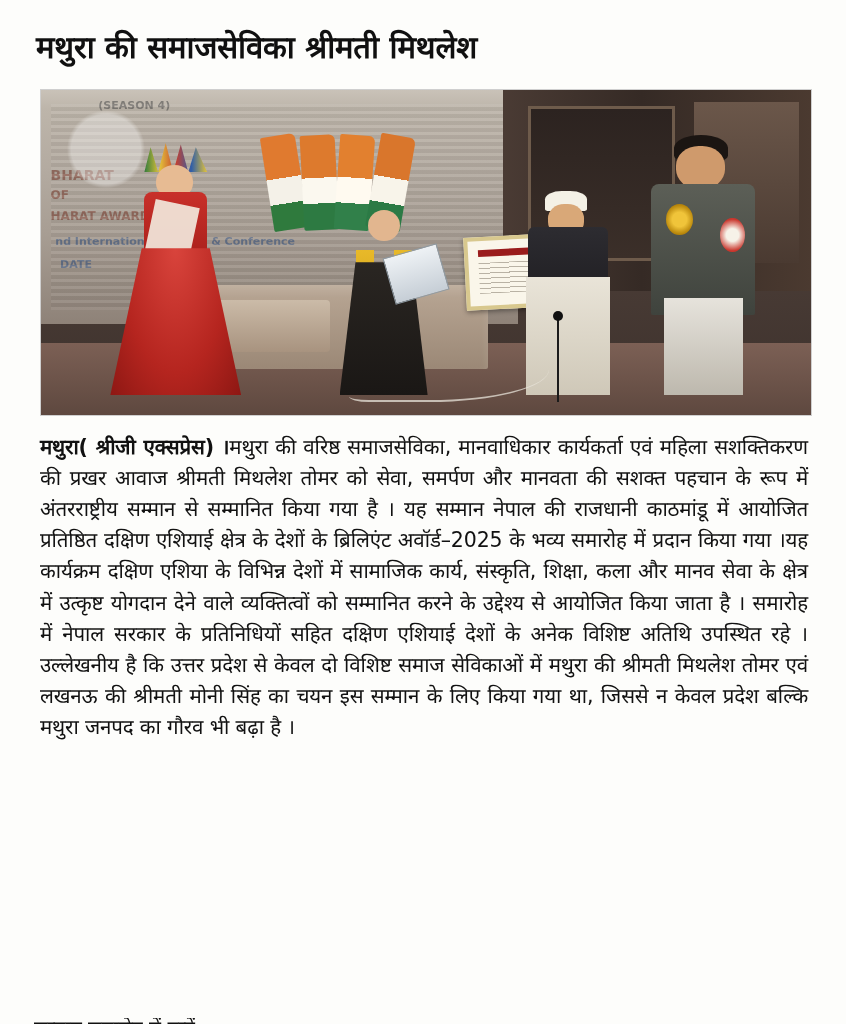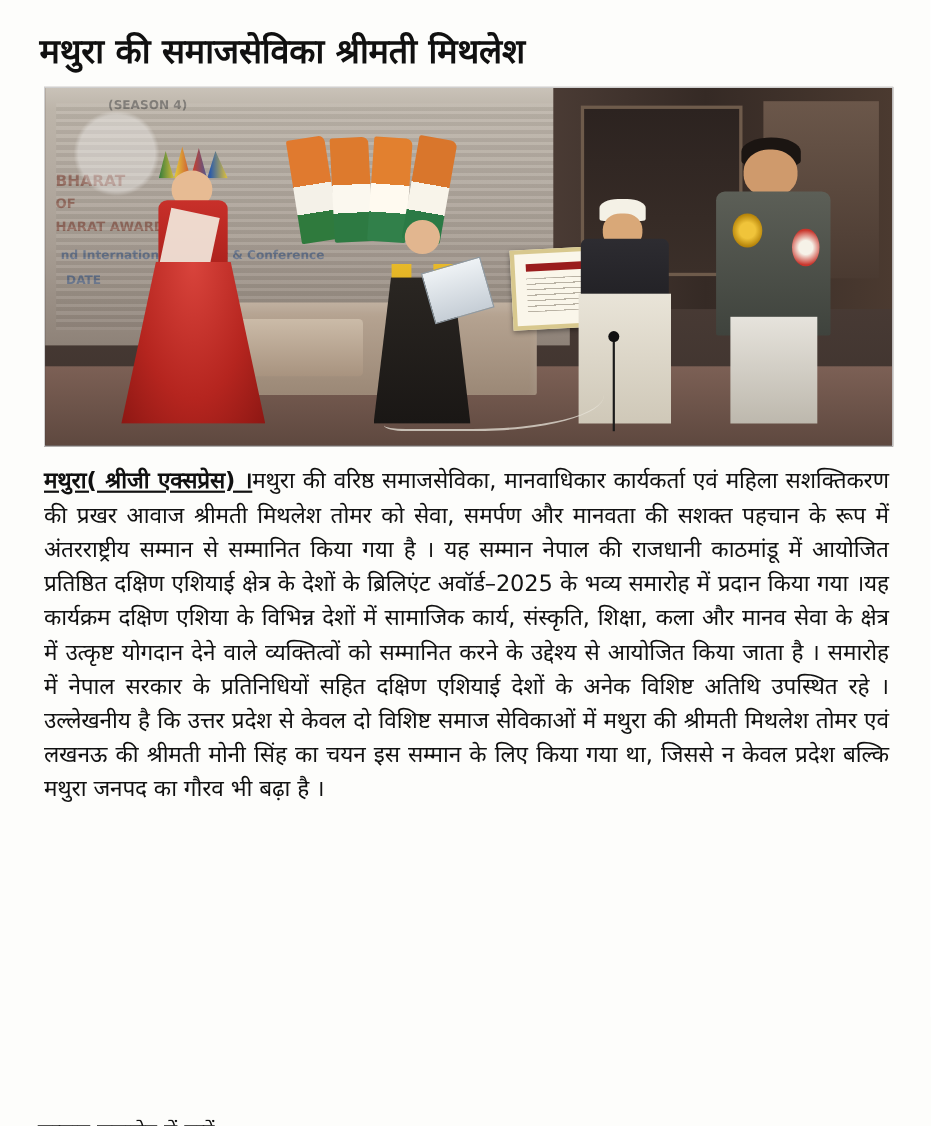--- a/index.html
+++ b/index.html
@@ -22,21 +22,21 @@
     padding: 26px 34px 0 34px;
   }
   
   .headline {
     font-family: "DejaVu Sans", sans-serif;
     font-weight: bold;
     color: #101010;
     font-size: 31px;
     line-height: 1.38;
     letter-spacing: -0.2px;
-    margin: 0 0 10px 2px;
+    margin: 0 0 20px 2px;
     max-width: 720px;
   }
   .headline .hl-line {
     display: block;
     white-space: nowrap;
   }
   .headline .hl-line:nth-child(2) {
     margin-left: 2px;
   }
   
@@ -342,21 +342,20 @@
     font-family: "DejaVu Sans", sans-serif;
     color: #111;
     font-size: 20.5px;
     line-height: 1.52;
     text-align: justify;
     margin: 0 4px 0 6px;
     letter-spacing: -0.15px;
   }
   .dateline {
     font-weight: bold;
-    text-decoration: underline;
   }
   .cut-line {
     position: absolute;
     left: 34px; right: 34px; bottom: 0;
     height: 6px;
     overflow: hidden;
     color: #111;
     font-family: "DejaVu Sans", sans-serif;
     font-size: 20px;
     line-height: 1;

